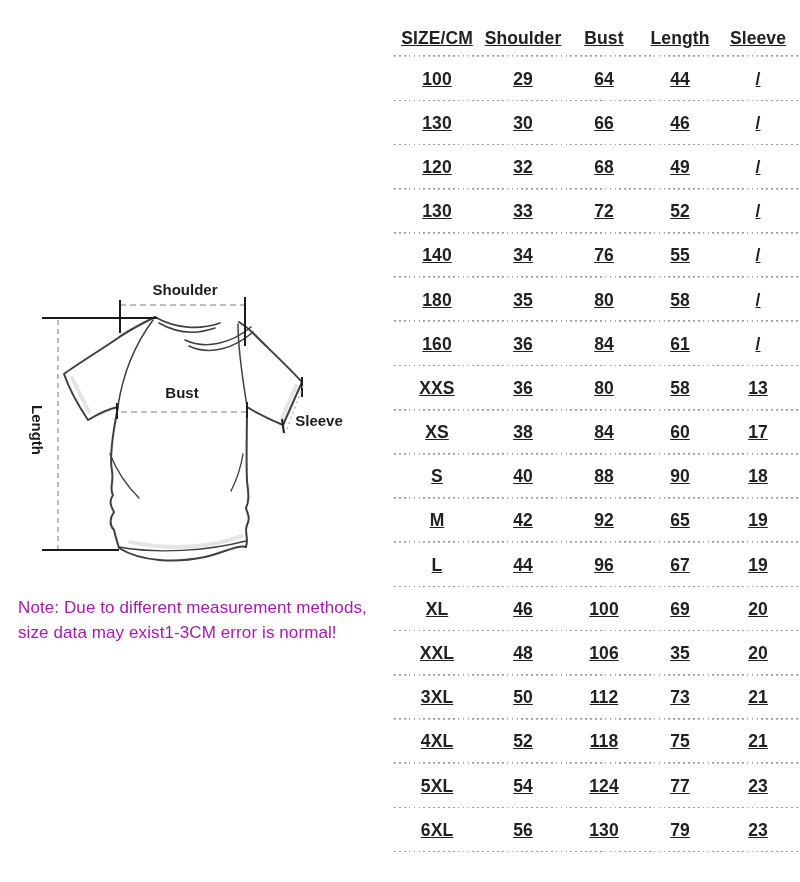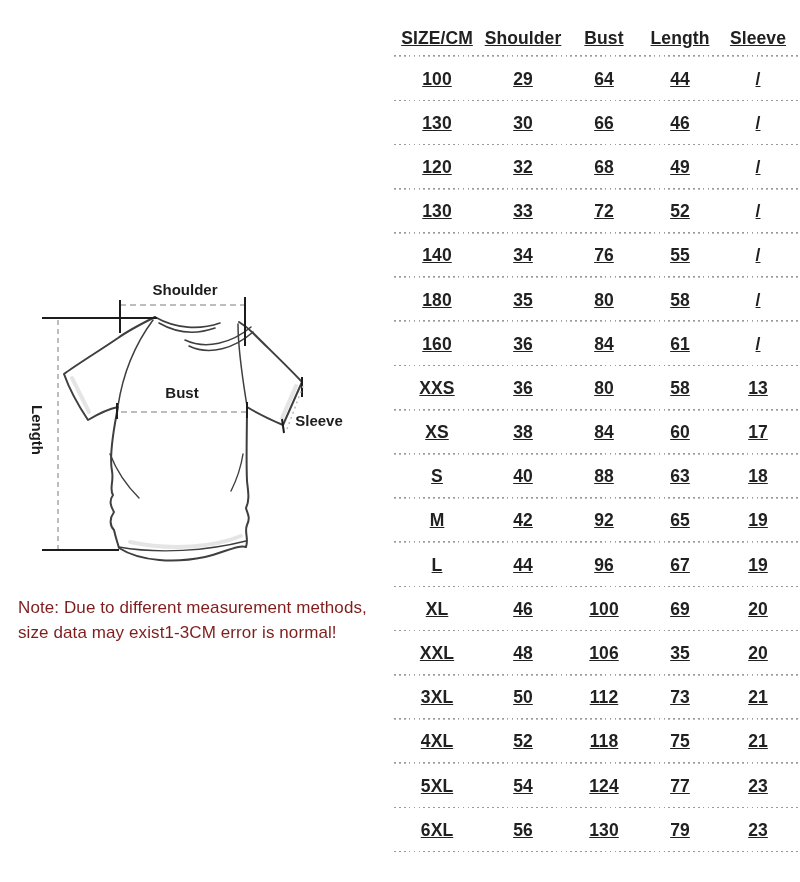--- a/index.html
+++ b/index.html
@@ -14,21 +14,21 @@
   .t-row.t-head{height:38px;}
   .t-row span{display:block;text-align:center;font-size:17.5px;font-weight:bold;color:#212121;
               letter-spacing:0.1px;white-space:nowrap;}
   .c0{width:86px;} .c1{width:86px;} .c2{width:76px;} .c3{width:76px;} .c4{width:80px;}
 
   
   .dlabel{position:absolute;font-size:15px;font-weight:bold;color:#1d1d1d;white-space:nowrap;
           transform:translate(-50%,-50%);}
   #length-label{transform:translate(-50%,-50%) rotate(90deg);}
 
-  #note{position:absolute;left:18px;top:596px;font-size:17px;font-weight:normal;color:#7f1d1d;
+  #note{position:absolute;left:18px;top:596px;font-size:17px;font-weight:normal;color:#a21caf;
         line-height:24.5px;white-space:pre-line;letter-spacing:0.1px;}
 
   #tshirt-svg{position:absolute;left:0;top:270px;}
 </style>
 </head>
 <body>
 
 <div id="page">
 
   <svg id="tshirt-svg" width="360" height="310" viewBox="0 0 360 310" fill="none">
@@ -172,21 +172,21 @@
     <span class="c0">XS</span>
     <span class="c1">38</span>
     <span class="c2">84</span>
     <span class="c3">60</span>
     <span class="c4">17</span>
   </div>
         <div class="t-row">
     <span class="c0">S</span>
     <span class="c1">40</span>
     <span class="c2">88</span>
-    <span class="c3">63</span>
+    <span class="c3">90</span>
     <span class="c4">18</span>
   </div>
         <div class="t-row">
     <span class="c0">M</span>
     <span class="c1">42</span>
     <span class="c2">92</span>
     <span class="c3">65</span>
     <span class="c4">19</span>
   </div>
         <div class="t-row">

